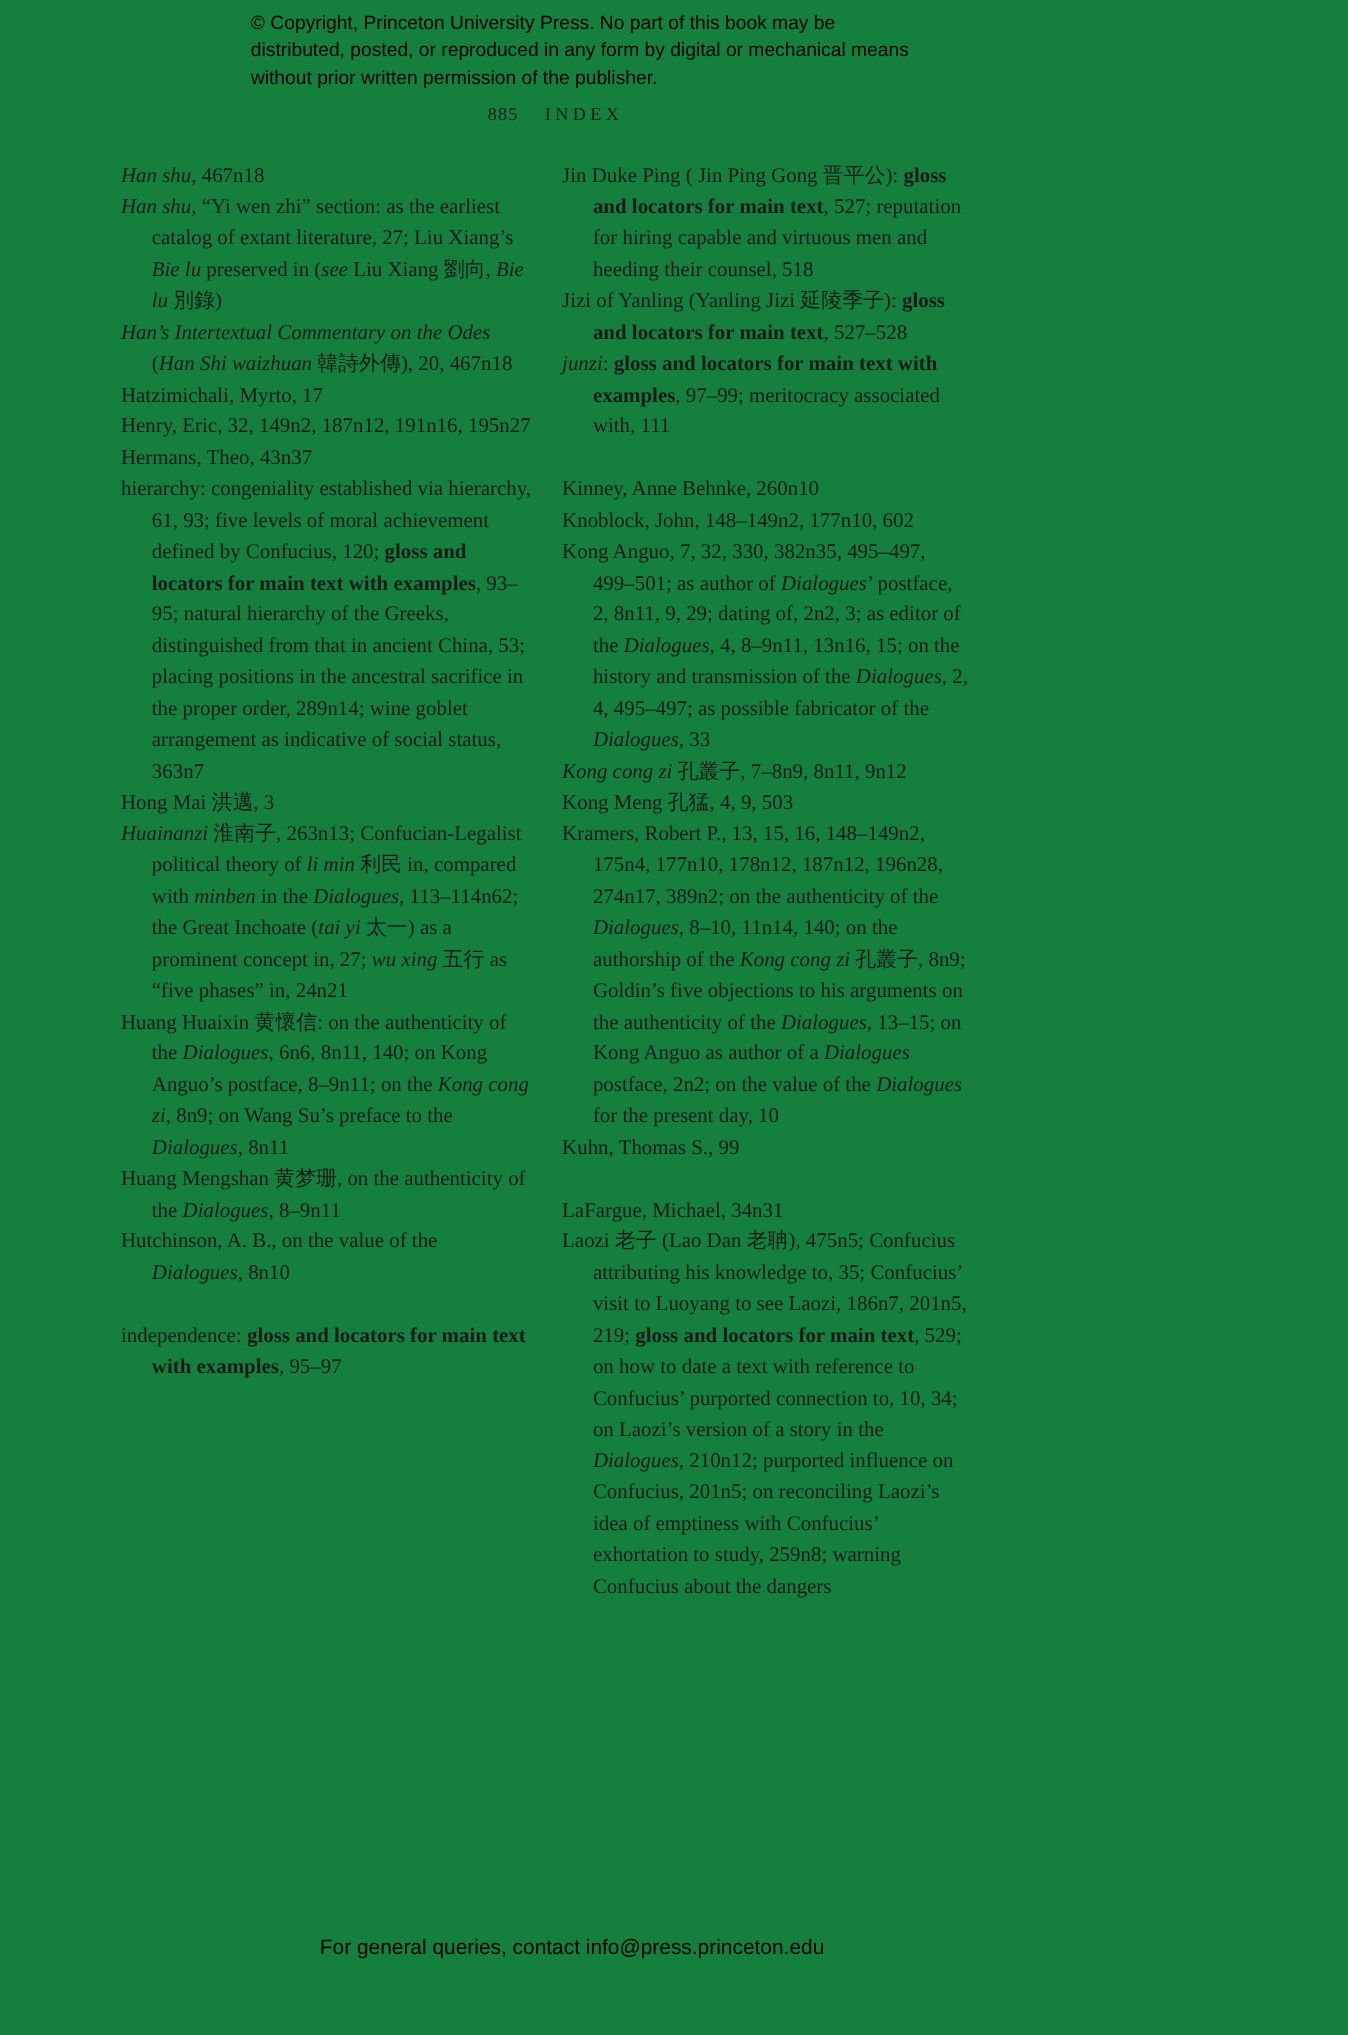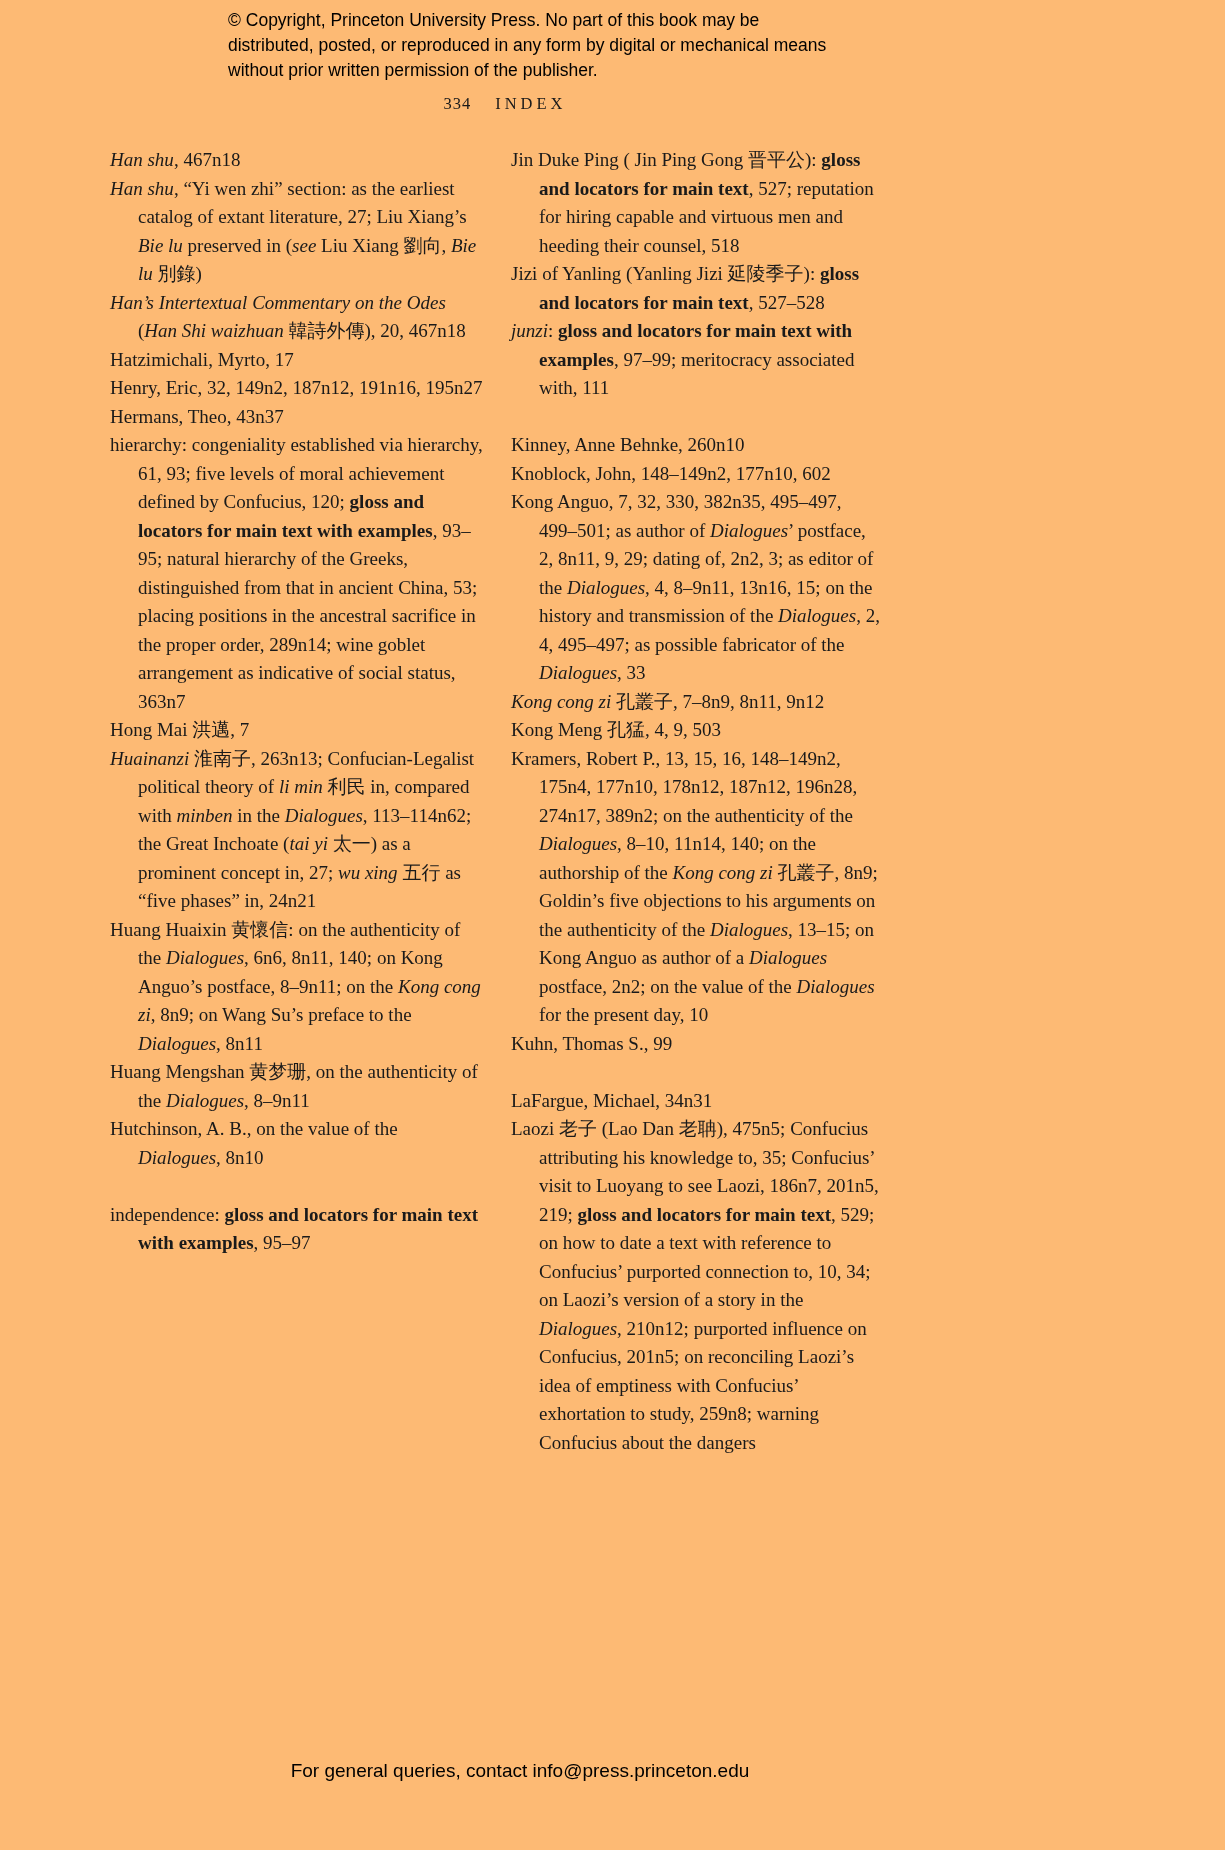--- a/index.html
+++ b/index.html
@@ -1,20 +1,20 @@
 <!DOCTYPE html>
 <html><head>
 <meta charset="utf-8">
 <style>
   html, body { margin: 0; padding: 0; background: #e8e8e8; }
   .page {
     position: relative;
     width: 1225px;
     height: 1850px;
-    background: #fdba74;
+    background: #15803d;
     color: #1a1a1a;
     font-family: "Liberation Serif", "DejaVu Serif", serif;
     overflow: hidden;
   }
   .copyright {
     position: absolute;
     top: 8px;
     left: 228px;
     width: 600px;
     margin: 0;
@@ -72,33 +72,33 @@
   }
 </style>
 </head>
 <body>
 
 <div class="page">
 
   <p class="copyright">© Copyright, Princeton University Press. No part of this book may be distributed, posted, or reproduced in any form by digital or mechanical means without prior written permission of the publisher.</p>
 
   <div class="running-head">
-    <span class="pagenum">334</span><span class="head-title">INDEX</span>
+    <span class="pagenum">885</span><span class="head-title">INDEX</span>
   </div>
 
   <div class="index-body">
     <div class="col" id="col-left">
         <p class="entry"><span class="it">Han shu</span><span>, 467n18</span></p>
         <p class="entry"><span class="it">Han shu</span><span>, “Yi wen zhi” section: as the earliest catalog of extant literature, 27; Liu Xiang’s </span><span class="it">Bie lu</span><span> preserved in (</span><span class="it">see</span><span> Liu Xiang 劉向, </span><span class="it">Bie lu</span><span> 別錄)</span></p>
         <p class="entry"><span class="it">Han’s Intertextual Commentary on the Odes</span><span> (</span><span class="it">Han Shi waizhuan</span><span> 韓詩外傳), 20, 467n18</span></p>
         <p class="entry"><span>Hatzimichali, Myrto, 17</span></p>
         <p class="entry"><span>Henry, Eric, 32, 149n2, 187n12, 191n16, 195n27</span></p>
         <p class="entry"><span>Hermans, Theo, 43n37</span></p>
         <p class="entry"><span>hierarchy: congeniality established via hierarchy, 61, 93; five levels of moral achievement defined by Confucius, 120; </span><span class="bd">gloss and locators for main text with examples</span><span>, 93–95; natural hierarchy of the Greeks, distinguished from that in ancient China, 53; placing positions in the ancestral sacrifice in the proper order, 289n14; wine goblet arrangement as indicative of social status, 363n7</span></p>
-        <p class="entry"><span>Hong Mai 洪邁, 7</span></p>
+        <p class="entry"><span>Hong Mai 洪邁, 3</span></p>
         <p class="entry"><span class="it">Huainanzi</span><span> 淮南子, 263n13; Confucian-Legalist political theory of </span><span class="it">li min</span><span> 利民 in, compared with </span><span class="it">minben</span><span> in the </span><span class="it">Dialogues</span><span>, 113–114n62; the Great Inchoate (</span><span class="it">tai yi</span><span> 太一) as a prominent concept in, 27; </span><span class="it">wu xing</span><span> 五行 as “five phases” in, 24n21</span></p>
         <p class="entry"><span>Huang Huaixin 黄懷信: on the authenticity of the </span><span class="it">Dialogues</span><span>, 6n6, 8n11, 140; on Kong Anguo’s postface, 8–9n11; on the </span><span class="it">Kong cong zi</span><span>, 8n9; on Wang Su’s preface to the </span><span class="it">Dialogues</span><span>, 8n11</span></p>
         <p class="entry"><span>Huang Mengshan 黄梦珊, on the authenticity of the </span><span class="it">Dialogues</span><span>, 8–9n11</span></p>
         <p class="entry"><span>Hutchinson, A. B., on the value of the </span><span class="it">Dialogues</span><span>, 8n10</span></p>
         <p class="entry space-before"><span>independence: </span><span class="bd">gloss and locators for main text with examples</span><span>, 95–97</span></p>
       </div>
     <div class="col" id="col-right">
         <p class="entry"><span>Jin Duke Ping ( Jin Ping Gong 晋平公): </span><span class="bd">gloss and locators for main text</span><span>, 527; reputation for hiring capable and virtuous men and heeding their counsel, 518</span></p>
         <p class="entry"><span>Jizi of Yanling (Yanling Jizi 延陵季子): </span><span class="bd">gloss and locators for main text</span><span>, 527–528</span></p>
         <p class="entry"><span class="it">junzi</span><span>: </span><span class="bd">gloss and locators for main text with examples</span><span>, 97–99; meritocracy associated with, 111</span></p>

